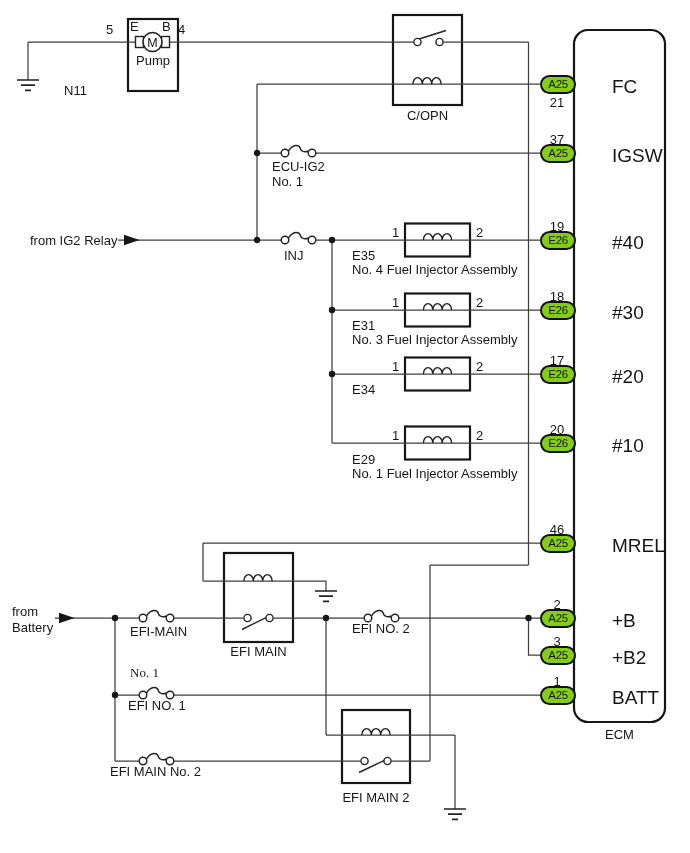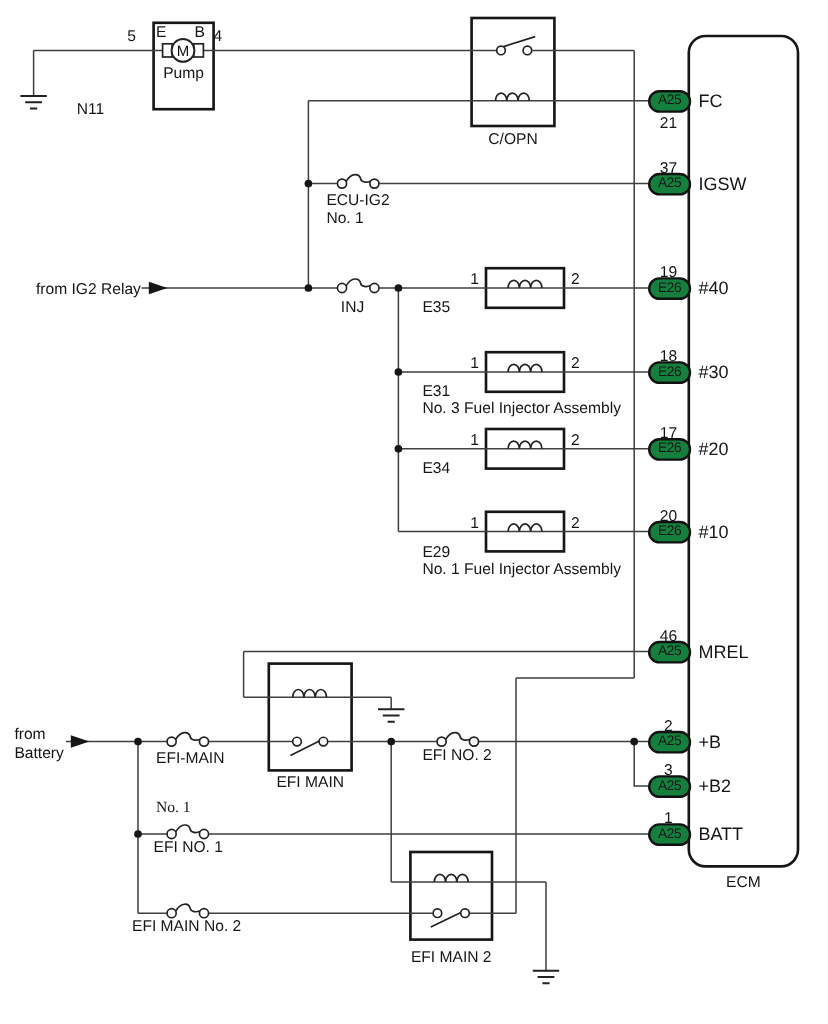--- a/index.html
+++ b/index.html
@@ -3,23 +3,23 @@
 <meta charset="utf-8">
 <style>
   html,body{margin:0;padding:0;background:#fff;}
   .canvas{position:relative;width:690px;height:853px;background:#fff;
           font-family:"Liberation Sans",sans-serif;color:#161616;overflow:hidden;}
   .canvas svg{position:absolute;left:0;top:0;}
   .lbl{position:absolute;font-size:13px;line-height:15px;white-space:nowrap;}
   .ctr{text-align:center;}
   .pin-num{position:absolute;width:34px;left:540px;text-align:center;font-size:13px;}
   .pin-oval{position:absolute;left:540px;width:36px;height:19px;border:2px solid #111;
-            border-radius:10px;background:#15803d;box-sizing:border-box;display:flex;
+            border-radius:10px;background:#84cc16;box-sizing:border-box;display:flex;
             align-items:center;justify-content:center;font-size:11.5px;letter-spacing:-0.4px;}
-  .pin-name{position:absolute;left:582px;font-size:15px;white-space:nowrap;}
+  .pin-name{position:absolute;left:612px;font-size:19px;white-space:nowrap;}
   .wire{stroke:#3f3f3f;stroke-width:1.25;fill:none;}
   .sym{stroke:#222;stroke-width:1.4;fill:none;}
   .symw{stroke:#222;stroke-width:1.4;fill:#fff;}
   .box{fill:#fff;stroke:#161616;stroke-width:2.2;}
   .dot{fill:#161616;stroke:none;}
   .arrow{fill:#161616;stroke:none;}
   .mtext{font:12.5px "Liberation Sans",sans-serif;fill:#111;}
 </style>
 </head>
 <body>
@@ -147,20 +147,21 @@
 
   <div class="lbl" style="left:272px;top:159px;">ECU-IG2</div>
   <div class="lbl" style="left:272px;top:174px;">No. 1</div>
 
   <div class="lbl" style="left:30px;top:233px;">from IG2 Relay</div>
   <div class="lbl" style="left:284px;top:248px;">INJ</div>
 
   <div class="lbl ctr" style="left:389px;top:225px;width:13px;">1</div>
   <div class="lbl ctr" style="left:473px;top:225px;width:13px;">2</div>
   <div class="lbl" style="left:352px;top:248px;">E35</div>
+  <div class="lbl" style="left:352px;top:262px;">No. 4 Fuel Injector Assembly</div>
 
   <div class="lbl ctr" style="left:389px;top:295px;width:13px;">1</div>
   <div class="lbl ctr" style="left:473px;top:295px;width:13px;">2</div>
   <div class="lbl" style="left:352px;top:318px;">E31</div>
   <div class="lbl" style="left:352px;top:332px;">No. 3 Fuel Injector Assembly</div>
 
   <div class="lbl ctr" style="left:389px;top:359px;width:13px;">1</div>
   <div class="lbl ctr" style="left:473px;top:359px;width:13px;">2</div>
   <div class="lbl" style="left:352px;top:382px;">E34</div>
 

